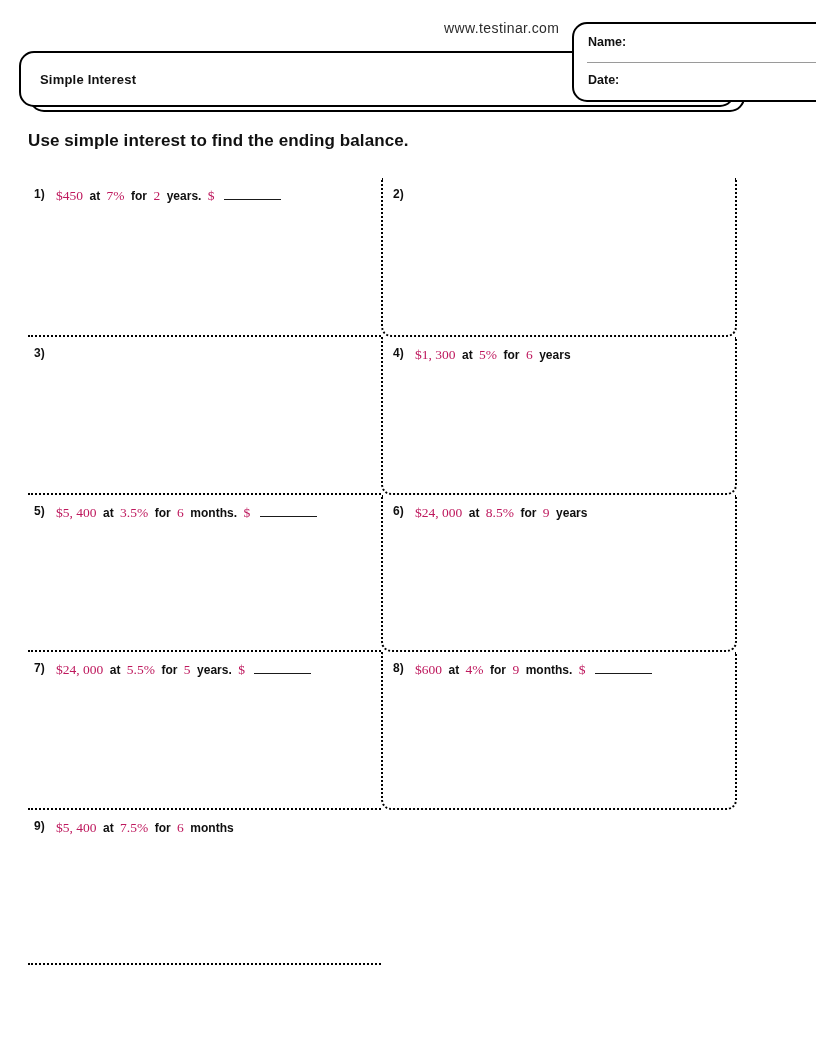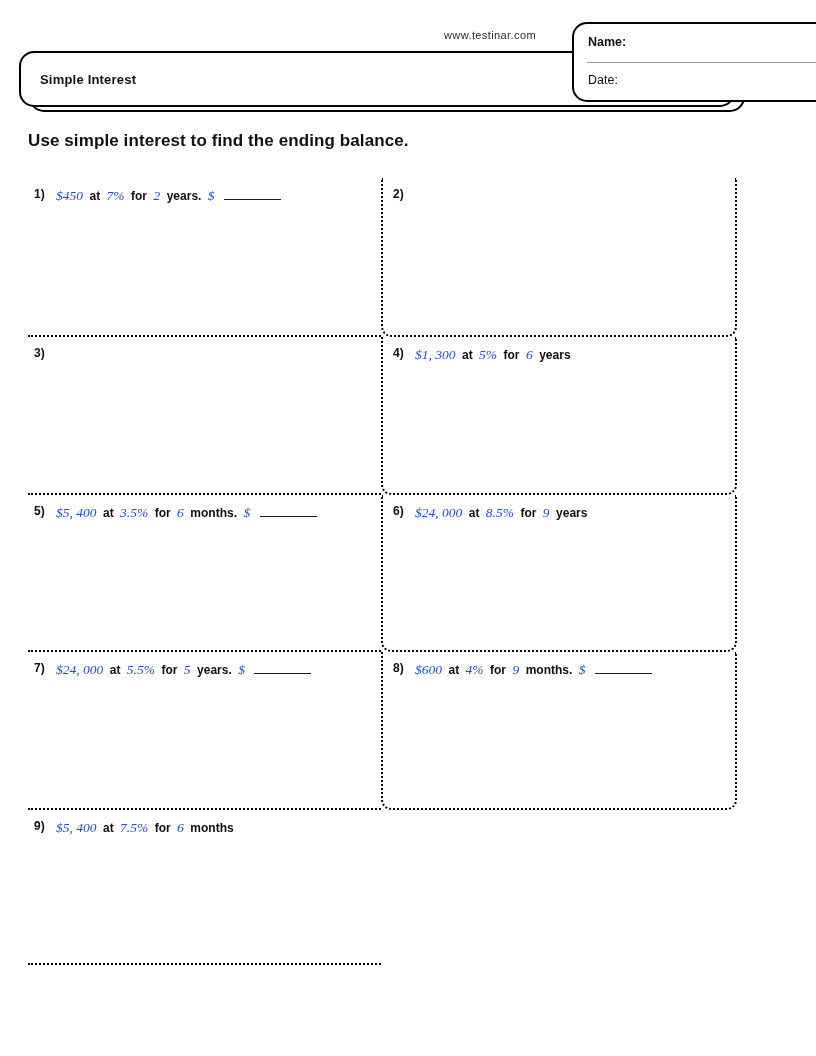--- a/index.html
+++ b/index.html
@@ -1,43 +1,43 @@
 <!DOCTYPE html>
 <html><head>
 <meta charset="utf-8">
 <style>
   html,body{margin:0;padding:0;background:#fff;}
   .page{position:relative;width:816px;height:1056px;background:#ffffff;overflow:hidden;
         font-family:"Liberation Sans",sans-serif;color:#111;}
 
   
-  .site-url{position:absolute;left:444px;top:29px;font-size:11px;letter-spacing:.4px;color:#2b2b2b;}
+  .site-url{position:absolute;left:444px;top:20px;font-size:14px;letter-spacing:.4px;color:#2b2b2b;}
   .header-shadow{position:absolute;left:29px;top:56px;width:712px;height:52px;
                  border:2px solid #000;border-radius:15px;background:#fff;z-index:0;}
   .header-box{position:absolute;left:19px;top:51px;width:712px;height:52px;background:#fff;
               border:2px solid #000;border-radius:15px;z-index:1;display:flex;align-items:center;}
   .header-title{font-size:13px;font-weight:700;padding-left:19px;letter-spacing:.2px;}
   .name-box{position:absolute;left:536px;top:22px;width:258px;height:76px;background:#fff;
             border:2.5px solid #000;border-radius:15px;z-index:2;margin-left:36px;}
   .name-label{position:absolute;left:14px;top:11px;font-size:12.5px;font-weight:600;}
   .name-line{position:absolute;left:13px;right:9px;top:38px;height:0;border-top:1px solid #9a9a9a;}
-  .date-label{position:absolute;left:14px;top:49px;font-size:12.5px;font-weight:400;}
+  .date-label{position:absolute;left:14px;top:49px;font-size:12.5px;font-weight:700;}
 
   .instruction{position:absolute;left:28px;top:131px;font-size:17px;font-weight:700;letter-spacing:.1px;}
 
   
   .grid{position:absolute;left:28px;top:178px;width:709px;display:grid;
         grid-template-columns:353px 356px;grid-template-rows:159px 158px 157px 158px 155px;}
   .cell{border-bottom:2px dotted #000;padding:8px 4px 0 6px;display:flex;align-items:flex-start;
         box-sizing:border-box;overflow:hidden;}
   .cell.right{border-left:2px dotted #000;border-right:2px dotted #000;
               border-bottom-left-radius:10px;border-bottom-right-radius:10px;padding-left:10px;}
   .pnum{font-size:12px;font-weight:700;min-width:16px;margin-right:6px;line-height:17px;color:#0f0f0f;}
   .ptext{line-height:17px;white-space:nowrap;}
-  .ptext .n{font-family:"Liberation Serif",serif;font-size:13.5px;color:#1d4ed8;font-style:italic;}
+  .ptext .n{font-family:"Liberation Serif",serif;font-size:13.5px;color:#be185d;}
   .ptext .w{font-family:"Liberation Sans",sans-serif;font-size:12px;font-weight:700;color:#0f0f0f;margin-top:17px;}
   .ptext span{margin-right:2px;}
   .answer-line{display:inline-block;width:57px;height:12px;border-bottom:1.6px solid #1a1a1a;margin-left:3px;}
 </style>
 </head>
 <body>
 
 <div class="page">
 
   <span class="site-url">www.testinar.com</span>

